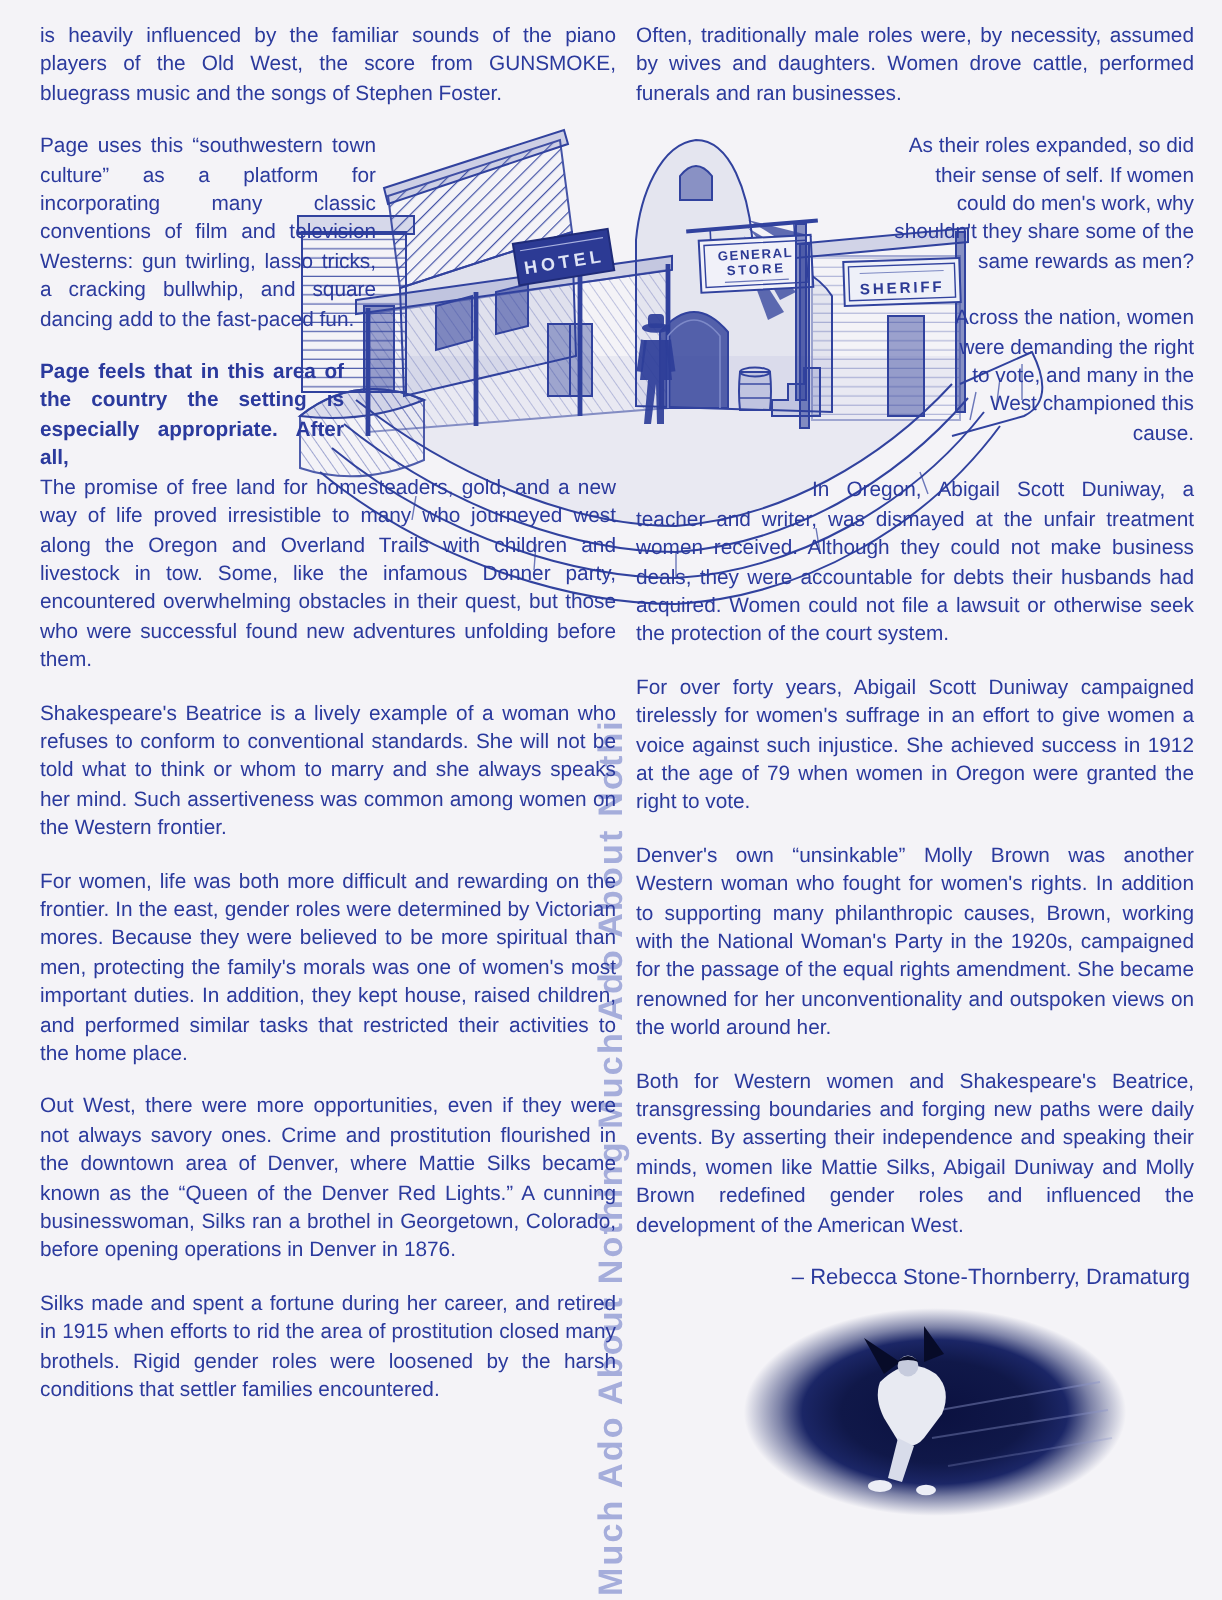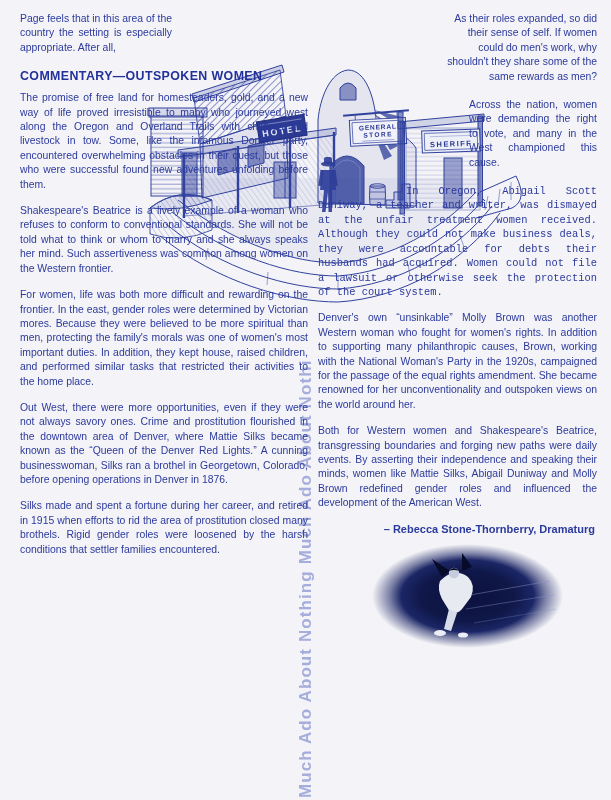--- a/index.html
+++ b/index.html
@@ -7,27 +7,27 @@
     width:611px;height:800px;position:relative;overflow:hidden;
     background:#f4f3f7;
     font-family:"Liberation Sans", sans-serif;
     color:#2b3a9d;
   }
   .col{position:absolute;top:12px;}
   .col-left{left:20px;width:288px;}
   .col-right{left:318px;width:279px;}
   p{margin:0 0 12px 0;font-size:10.4px;line-height:14.4px;text-align:justify;}
   .wrap-narrow{width:168px;}
-  .wrap-narrower{width:152px;margin-bottom:0;}
+  .wrap-narrower{width:152px;margin-bottom:0;font-weight:bold;}
   .wrap-expand{width:274px;}
   h2.heading{font-size:12.4px;font-weight:bold;letter-spacing:.4px;margin:14px 0 8px 0;color:#22309a;}
   .right-rag{width:150px;margin-left:129px;text-align:right;margin-bottom:14px;}
-  .right-rag2{width:128px;margin-left:151px;margin-bottom:14px;}
-  .indent-first{text-indent:88px;font-family:Liberation Mono, monospace;}
-  .attribution{font-weight:bold;font-size:11px;text-align:right;margin:2px 2px 8px 0;}
+  .right-rag2{width:128px;margin-left:151px;text-align:right;margin-bottom:14px;}
+  .indent-first{text-indent:88px;}
+  .attribution{font-weight:normal;font-size:11px;text-align:right;margin:2px 2px 8px 0;}
   .watermark{
     position:absolute;left:296px;top:798px;width:524px;
     transform:rotate(-90deg);transform-origin:0 0;
     font-size:17px;font-weight:bold;letter-spacing:1.1px;white-space:nowrap;
     color:rgba(142,152,212,0.78);z-index:0;
   }
   .sketch{position:absolute;left:148px;top:58px;width:382px;height:248px;z-index:1;}
   .col{z-index:2;}
   .photo{
     position:relative;width:195px;height:106px;margin:8px 0 0 52px;
@@ -146,33 +146,36 @@
 
     <g transform="rotate(-9 134 72)">
       <rect x="110" y="60" width="48" height="21" fill="#2c3a94" stroke="#1f2b78" stroke-width="1"></rect>
       <line x1="113" y1="64" x2="155" y2="64" stroke="#aab2e0" stroke-width="0.6"></line>
       <text x="134" y="76" font-size="9" font-weight="bold" letter-spacing="2" text-anchor="middle" fill="#dfe4f5" font-family="Liberation Sans, sans-serif">HOTEL</text>
     </g>
   </svg>
 </div>
 
 <div class="col col-left">
+  <p>is heavily influenced by the familiar sounds of the piano players of the Old West, the score from GUNSMOKE, bluegrass music and the songs of Stephen Foster.</p>
+  <p class="wrap-narrow">Page uses this “southwestern town culture” as a platform for incorporating many classic conventions of film and television Westerns: gun twirling, lasso tricks, a cracking bullwhip, and square dancing add to the fast-paced fun.</p>
   <p class="wrap-narrower">Page feels that in this area of the country the setting is especially appropriate. After all,</p>
-  <h2 class="heading">COMMENTARY—OUTSPOKEN WOMEN</h2>
   <p>The promise of free land for homesteaders, gold, and a new way of life proved irresistible to many who journeyed west along the Oregon and Overland Trails with children and livestock in tow.  Some, like the infamous Donner party, encountered overwhelming obstacles in their quest, but those who were successful found new adventures unfolding before them.</p>
   <p>Shakespeare's Beatrice is a lively example of a woman who refuses to conform to conventional standards.  She will not be told what to think or whom to marry and she always speaks her mind.  Such assertiveness was common among women on the Western frontier.</p>
   <p>For women, life was both more difficult and rewarding on the frontier. In the east, gender roles were determined by Victorian mores. Because they were believed to be more spiritual than men, protecting the family's morals was one of women's most important duties. In addition, they kept house, raised children, and performed similar tasks that restricted their activities to the home place.</p>
   <p>Out West, there were more opportunities, even if they were not always savory ones.  Crime and prostitution flourished in the downtown area of Denver, where Mattie Silks became known as the “Queen of the Denver Red Lights.” A cunning businesswoman, Silks ran a brothel in Georgetown, Colorado, before opening operations in Denver in 1876.</p>
   <p>Silks made and spent a fortune during her career, and retired in 1915 when efforts to rid the area of prostitution closed many brothels. Rigid gender roles were loosened by the harsh conditions that settler families encountered.</p>
 </div>
 
 <div class="col col-right">
+  <p>Often, traditionally male roles were, by necessity, assumed by wives and daughters. Women drove cattle, performed funerals and ran businesses.</p>
   <p class="right-rag">As their roles expanded, so did their sense of self. If women could do men's work, why shouldn't they share some of the same rewards as men?</p>
   <p class="right-rag2">Across the nation, women were demanding the right to vote, and many in the West championed this cause.</p>
   <p class="indent-first">In Oregon, Abigail Scott Duniway, a teacher and writer, was dismayed at the unfair treatment women received. Although they could not make business deals, they were accountable for debts their husbands had acquired. Women could not file a lawsuit or otherwise seek the protection of the court system.</p>
+  <p>For over forty years, Abigail Scott Duniway campaigned tirelessly for women's suffrage in an effort to give women a voice against such injustice.  She achieved success in 1912 at the age of 79 when women in Oregon were granted the right to vote.</p>
   <p>Denver's own “unsinkable” Molly Brown was another Western woman who fought for women's rights. In addition to supporting many philanthropic causes, Brown, working with the National Woman's Party in the 1920s, campaigned for the passage of the equal rights amendment. She became renowned for her unconventionality and outspoken views on the world around her.</p>
   <p>Both for Western women and Shakespeare's Beatrice, transgressing boundaries and forging new paths were daily events.  By asserting their independence and speaking their minds, women like Mattie Silks, Abigail Duniway and Molly Brown redefined gender roles and influenced the development of the American West.</p>
   <div class="attribution">– Rebecca Stone-Thornberry, Dramaturg</div>
 
   <div class="photo">
     <svg width="195" height="106" viewBox="0 0 195 106" xmlns="http://www.w3.org/2000/svg">
       <g stroke="none">
         <line x1="100" y1="52" x2="180" y2="38" stroke="#8a93c9" stroke-width="1" opacity="0.45"></line>
         <line x1="96" y1="66" x2="184" y2="52" stroke="#8a93c9" stroke-width="1" opacity="0.4"></line>
         <line x1="104" y1="80" x2="186" y2="66" stroke="#8a93c9" stroke-width="1" opacity="0.3"></line>

